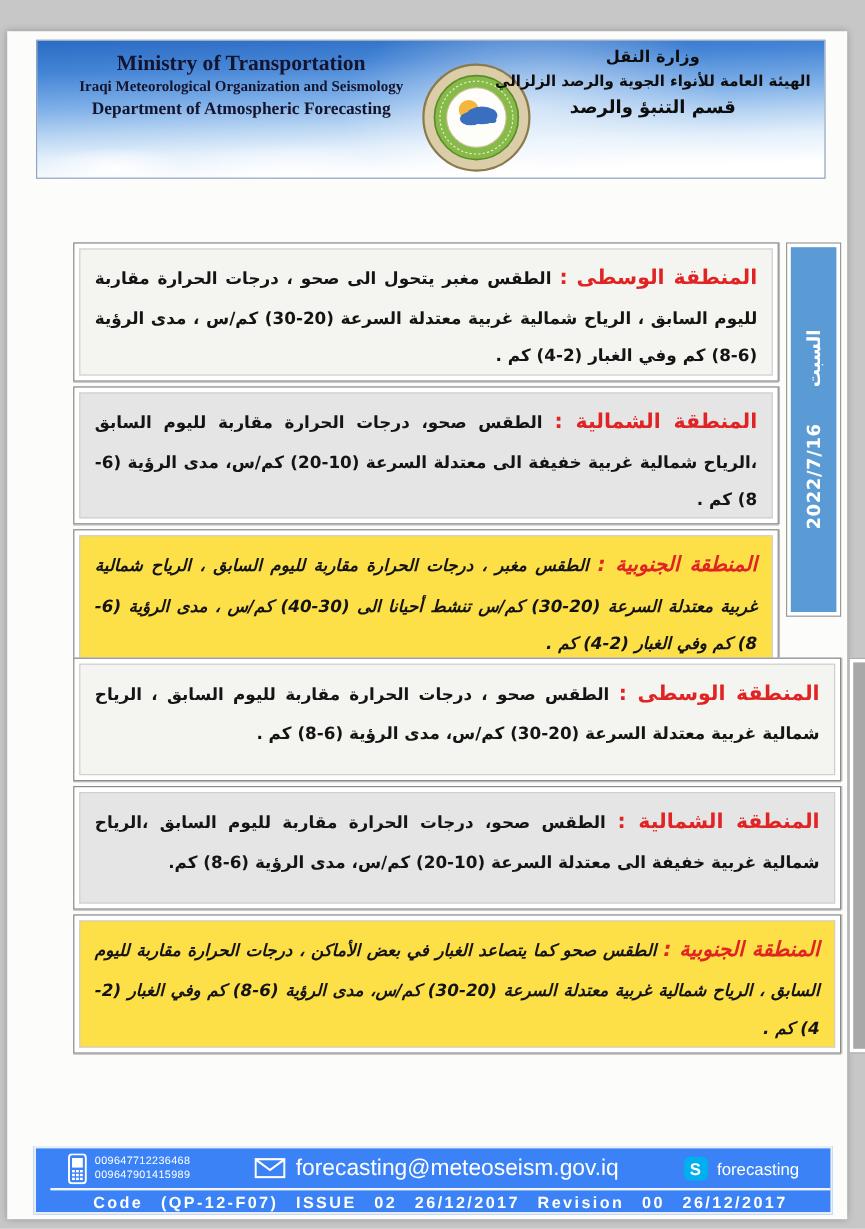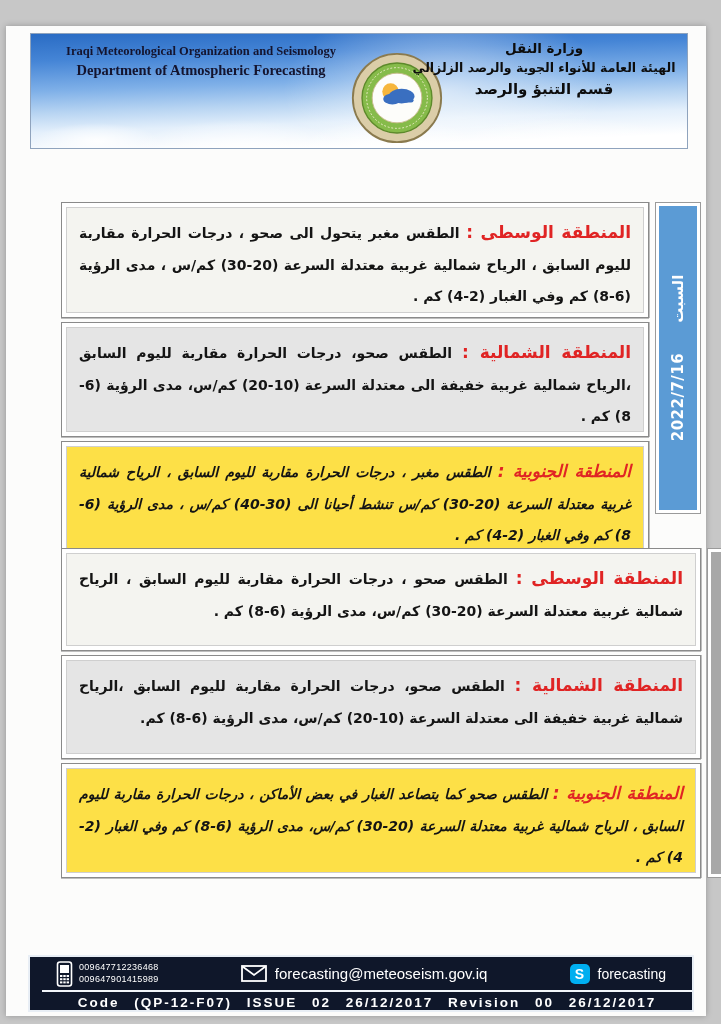--- a/index.html
+++ b/index.html
@@ -72,45 +72,46 @@
   .tab-sun .tab-fill{background:#a8a8a8;}
   .tab-rot{
     transform:rotate(-90deg);white-space:nowrap;direction:rtl;
     display:flex;gap:30px;align-items:center;
     color:#ffffff;font-weight:bold;font-size:15px;letter-spacing:.5px;
   }
 
   
   .footer{
     position:absolute;left:22px;top:929px;width:666px;height:57px;
-    background:#0f172a;border:2px solid #e8eef5;box-sizing:border-box;
+    background:#3b82f6;border:2px solid #e8eef5;box-sizing:border-box;
     color:#fff;font-family:"Liberation Sans","DejaVu Sans",sans-serif;
   }
   .frow1{height:33px;display:flex;align-items:center;justify-content:space-between;padding:0 26px;}
   .fphone{display:flex;align-items:center;gap:6px;}
   .fnums{font-size:9px;line-height:1.25;letter-spacing:.3px;}
-  .femail{display:flex;align-items:center;gap:8px;font-size:15px;}
+  .femail{display:flex;align-items:center;gap:8px;font-size:19px;}
   .fskype{display:flex;align-items:center;gap:8px;font-size:14px;}
   .skype-badge{
     width:20px;height:20px;border-radius:5px;background:#00aff0;
     display:flex;align-items:center;justify-content:center;
     color:#fff;font-weight:bold;font-size:14px;
   }
   .frow2{
     border-top:2px solid #f2f6fa;height:20px;display:flex;align-items:center;justify-content:center;
     font-size:13.5px;font-weight:bold;letter-spacing:2px;word-spacing:9px;white-space:nowrap;margin-left:12px;
   }
 </style>
 </head>
 <body>
 
 <div class="page">
 
   <div class="banner">
     <div class="hdr-en">
+      <div class="l1">Ministry of Transportation</div>
       <div class="l2">Iraqi Meteorological Organization and Seismology</div>
       <div class="l3">Department of Atmospheric Forecasting</div>
     </div>
 
     <div class="logo">
       <svg viewBox="0 0 100 100" width="92" height="92" aria-hidden="true">
         <circle cx="50" cy="50" r="48" fill="#dbcda8" stroke="#8a7a4e" stroke-width="2"></circle>
         <circle cx="50" cy="50" r="38" fill="#86bb4a" stroke="#5d8a2b" stroke-width="1.5"></circle>
         <circle cx="50" cy="50" r="33" fill="none" stroke="#f3eecf" stroke-width="1" stroke-dasharray="2 2"></circle>
         <circle cx="50" cy="50" r="27" fill="#fdfdfa" stroke="#cbbd91" stroke-width="1"></circle>

